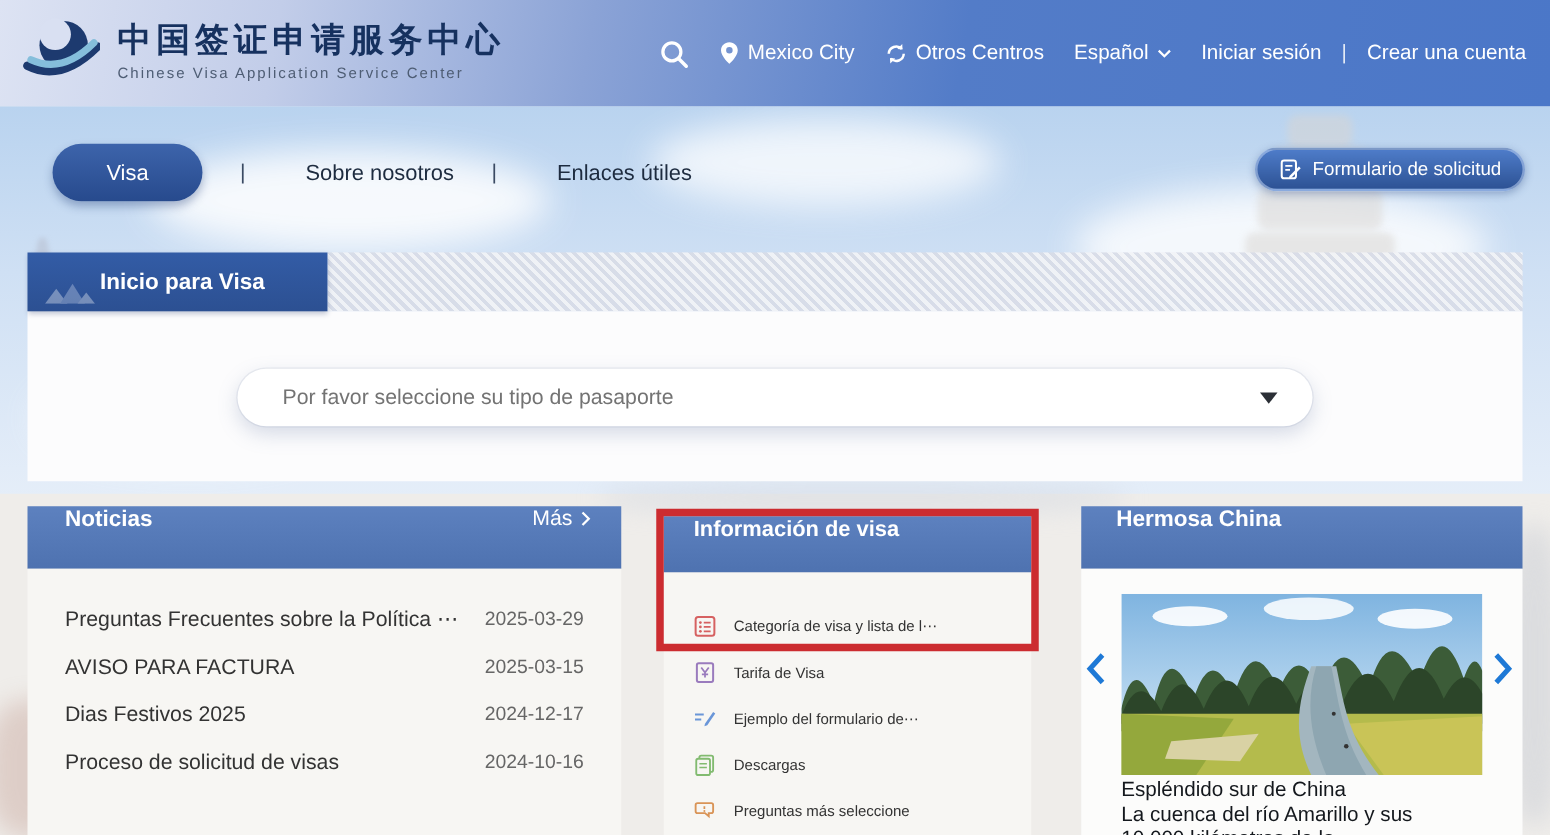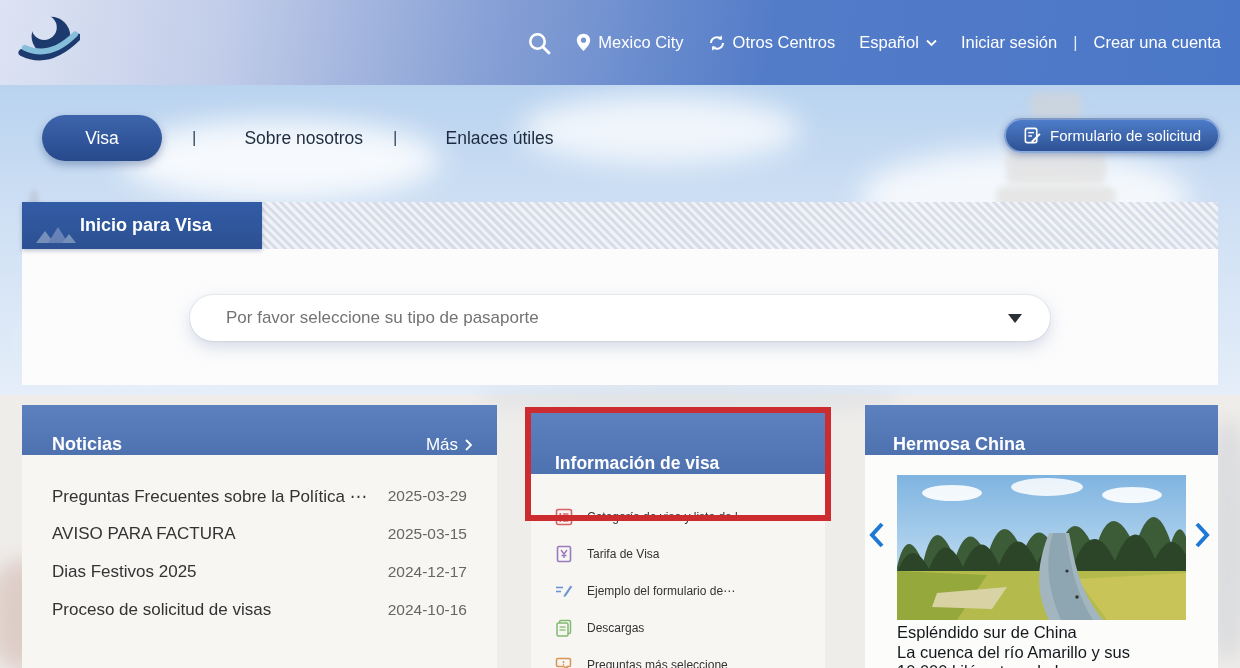--- a/index.html
+++ b/index.html
@@ -52,34 +52,34 @@
   .white-panel{position:absolute;left:22px;top:249px;width:1196px;height:136px;background:#fcfcfd;z-index:2;}
   .pass-select{position:absolute;left:168px;top:46px;width:860px;height:46px;border-radius:23px;background:#fff;
                display:flex;align-items:center;cursor:pointer;
                box-shadow:0 0 0 1px rgba(90,110,150,.10),0 6px 16px rgba(110,130,170,.28);}
   .pass-select .val{font-size:17px;color:#737373;margin-left:36px;}
   .caret-down{position:absolute;right:28px;width:0;height:0;border-left:7px solid transparent;
               border-right:7px solid transparent;border-top:9px solid #2b2f36;}
 
   
   .panel{position:absolute;z-index:2;}
-  .panel-hd{height:50px;background:linear-gradient(180deg,#5d81bf,#4e72b0);display:flex;align-items:flex-end;
+  .panel-hd{height:50px;background:linear-gradient(180deg,#5d81bf,#4e72b0);display:flex;align-items:flex-start;
             justify-content:space-between;padding:0 24px 0 30px;}
   .panel-hd .ttl{color:#fff;font-size:18px;font-weight:700;}
   .more{display:flex;align-items:center;gap:6px;color:#fff;font-size:17px;cursor:pointer;}
   .panel-bd{background:#f7f6f3;}
 
   .col-news{left:22px;top:405px;width:475px;height:263px;}
   .col-news .panel-bd{height:213px;padding-top:22px;}
   .news-row{display:flex;justify-content:space-between;align-items:center;height:38px;padding:0 30px 0 30px;cursor:pointer;}
   .news-title{font-size:17px;color:#333;white-space:nowrap;overflow:hidden;max-width:335px;}
   .news-date{font-size:15.5px;color:#666;}
 
   .col-info{left:531px;top:413px;width:294px;height:255px;}
-  .col-info .panel-hd{height:61px;padding:0 20px 0 24px;}
+  .col-info .panel-hd{height:45px;padding:0 20px 0 24px;}
   .col-info .panel-hd .ttl{font-size:17.5px;}
   .col-info .panel-bd{height:210px;padding-top:24px;}
   .info-row{display:flex;align-items:center;gap:13px;height:37px;padding-left:23px;cursor:pointer;}
   .info-row .lbl{font-size:12px;color:#333;white-space:nowrap;}
 
   .red-box{position:absolute;left:525px;top:407px;width:306px;height:114px;border:6px solid #cc2c30;
            z-index:4;pointer-events:none;}
 
   .col-china{left:865px;top:405px;width:353px;height:263px;}
   .col-china .panel-hd{justify-content:flex-start;padding-left:28px;}
@@ -113,20 +113,24 @@
   </div>
 
   <div class="header">
     <div class="brand">
       <svg width="62" height="62" viewBox="0 0 64 64">
         <circle cx="34" cy="27" r="20" fill="#1d3a6f"></circle>
         <circle cx="27" cy="18" r="13" fill="#d9e0f2"></circle>
         <path d="M4,44 Q32,58 62,28" stroke="#1d3a6f" stroke-width="7" fill="none" stroke-linecap="round"></path>
         <path d="M7,39 Q33,51 59,25" stroke="#85bedb" stroke-width="6" fill="none" stroke-linecap="round"></path>
       </svg>
+      <div class="brand-text">
+        <div class="zh">中国签证申请服务中心</div>
+        <div class="en">Chinese Visa Application Service Center</div>
+      </div>
     </div>
 
     <div class="hdr-right">
       <span class="hdr-search">
         <svg width="26" height="26" viewBox="0 0 26 26">
             <circle cx="11.5" cy="11.5" r="7.2" stroke="#fff" stroke-width="2.6" fill="none"></circle>
             <line x1="17" y1="17" x2="23" y2="23" stroke="#fff" stroke-width="2.8" stroke-linecap="round"></line>
           </svg>
       </span>
       <span class="hdr-item">

